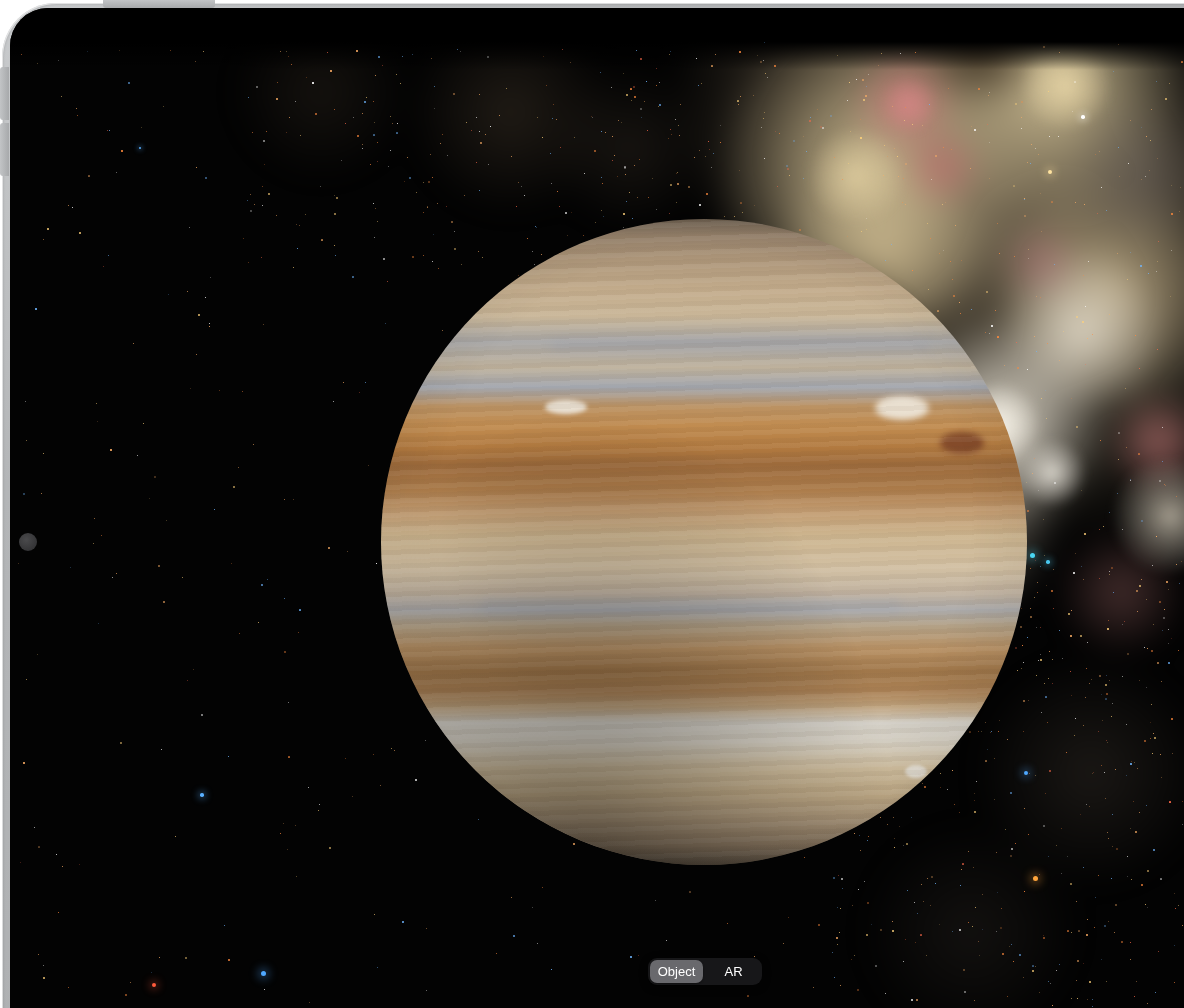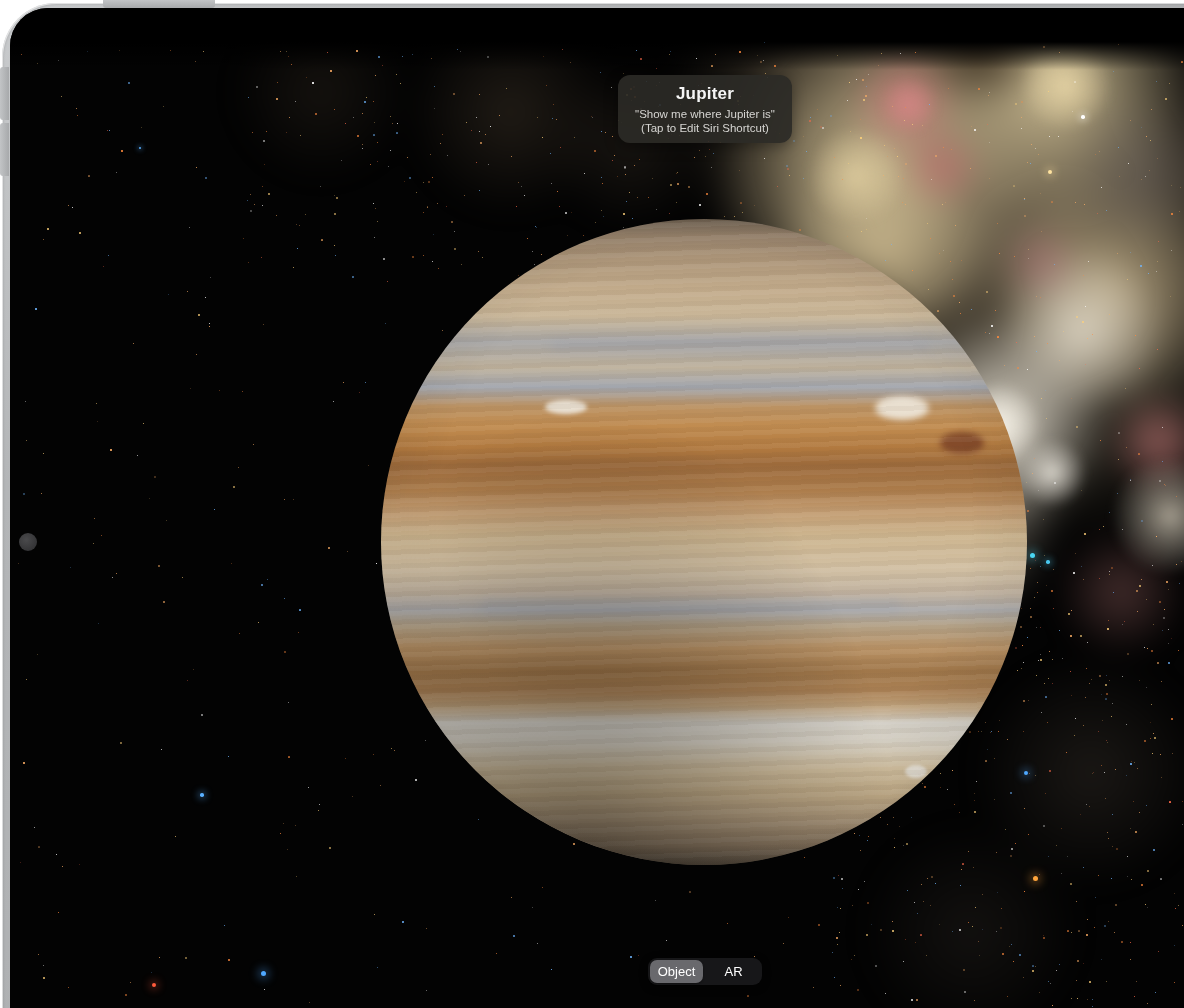--- a/index.html
+++ b/index.html
@@ -1605,25 +1605,20 @@
     <div class="spot" style="left:559px;top:213px;width:44px;height:22px;background:rgba(120,62,36,.8);filter:blur(3px);"></div>
     <div class="spot" style="left:164px;top:181px;width:42px;height:14px;background:rgba(240,236,228,.85);filter:blur(2px);"></div>
     <div class="spot" style="left:524px;top:546px;width:22px;height:13px;background:rgba(235,232,226,.8);filter:blur(1.5px);"></div>
     <div class="spot" style="left:538px;top:571px;width:16px;height:10px;background:rgba(235,232,226,.75);filter:blur(1.5px);"></div>
     <div class="spot" style="left:100px;top:380px;width:420px;height:14px;border-radius:10px;background:rgba(150,158,172,.28);filter:blur(5px);"></div>
     <div class="spot" style="left:170px;top:120px;width:380px;height:12px;border-radius:10px;background:rgba(148,152,164,.3);filter:blur(5px);"></div>
     <div class="tex"></div>
     <div class="limb"></div>
   </div>
 
-  <div class="tooltip">
-    <div class="title">Jupiter</div>
-    <div class="sub">"Show me where Jupiter is"</div>
-    <div class="sub2">(Tap to Edit Siri Shortcut)</div>
-  </div>
 
   <div class="segmented">
     <div class="segment selected">Object</div>
     <div class="segment">AR</div>
   </div>
 
   <div class="camera-dot"></div>
 </div>
 
 </body></html>

